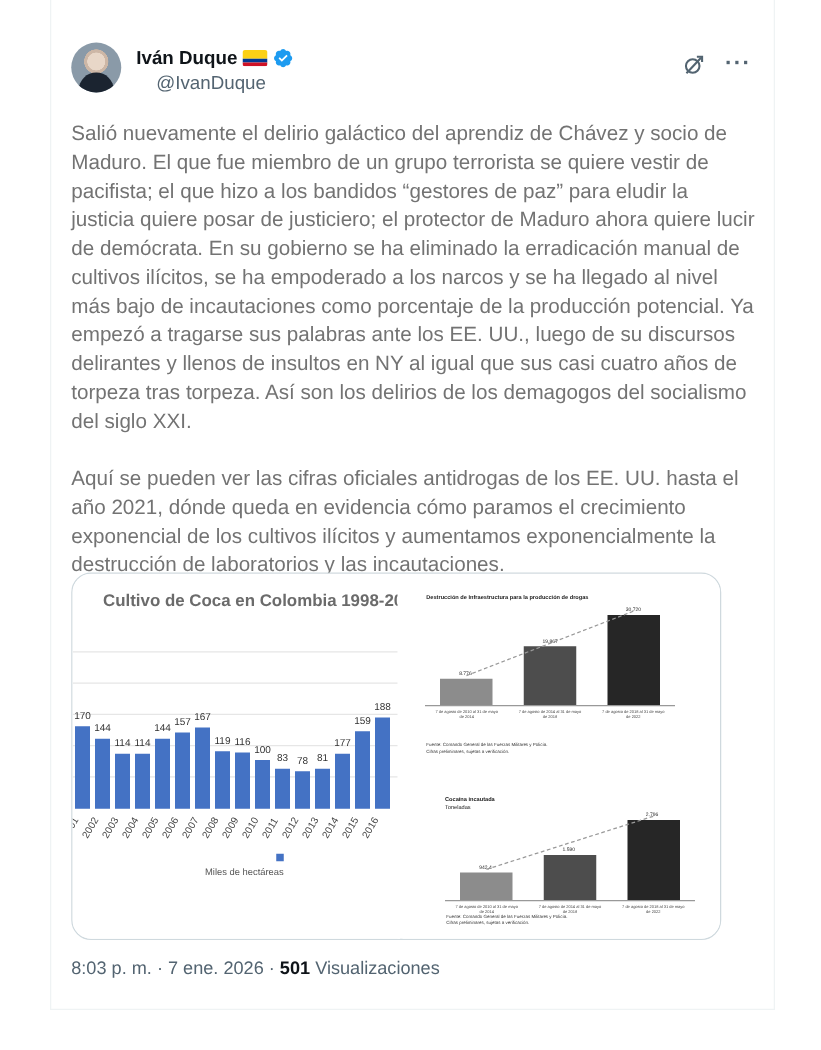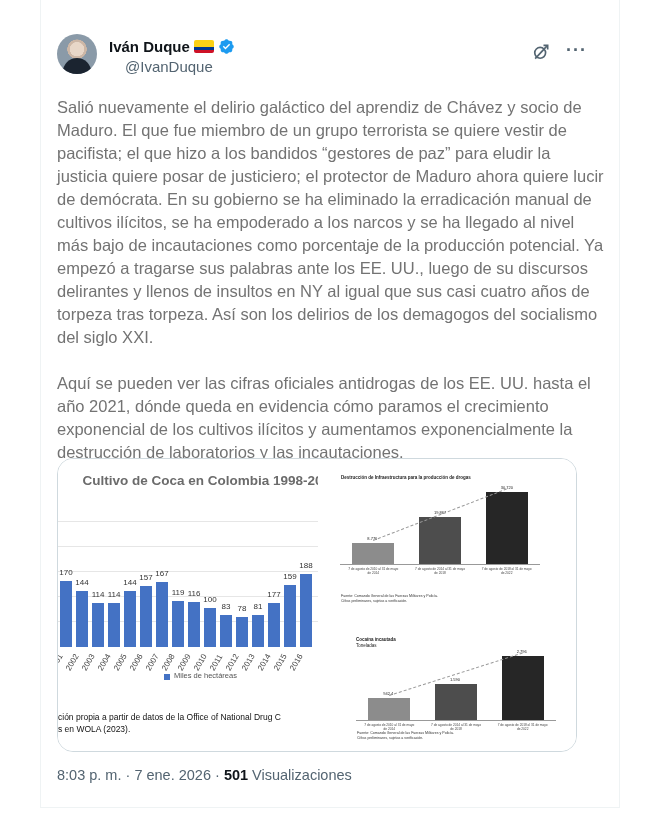--- a/index.html
+++ b/index.html
@@ -6,21 +6,21 @@
   body {
     width: 657px; height: 840px; background: #ffffff;
     font-family: "Liberation Sans", "DejaVu Sans", sans-serif;
     color: #0f1419; position: relative; overflow: hidden;
   }
   .card {
     position: absolute; left: 40px; top: 0; width: 580px; height: 808px;
     border-left: 1px solid #eff3f4; border-right: 1px solid #eff3f4;
     border-bottom: 1px solid #eff3f4;
   }
-  .header { position: absolute; left: 16px; top: 34px; right: 30px; height: 48px; }
+  .header { position: absolute; left: 16px; top: 34px; right: 16px; height: 48px; }
   .avatar {
     position: absolute; left: 0; top: 0; width: 40px; height: 40px; border-radius: 50%;
     background: radial-gradient(circle at 50% 38%, #e8d7c8 0 22%, #cdb7a6 23% 30%, #8a9aa8 31% 100%);
     overflow: hidden;
   }
   .avatar::after {
     content: ""; position: absolute; left: 6px; top: 24px; width: 28px; height: 20px;
     background: #1b2430; border-radius: 14px 14px 0 0;
   }
   .name-row { position: absolute; left: 52px; top: 4px; display: flex; align-items: center; gap: 4px; }
@@ -49,21 +49,21 @@
   .img-left .title1 { position: absolute; left: 22px; top: 14px; width: 260px; font-size: 13.5px; font-weight: 700; color: #6b6b6b; text-align: center; white-space: nowrap; }
   .img-left .title2 { position: absolute; left: 22px; top: 34px; width: 240px; font-size: 13px; font-weight: 700; color: #6b6b6b; text-align: center; white-space: nowrap; }
   .gridlines { position: absolute; left: 0; top: 62px; width: 262px; height: 128px; }
   .gridlines div { height: 1px; background: #e6e6e6; margin-bottom: 24px; }
   .bars { position: absolute; left: 2px; top: 96px; width: 262px; height: 92px; display: flex; align-items: flex-end; gap: 4px; }
   .bar-wrap { position: relative; width: 12px; height: 92px; display: flex; flex-direction: column; justify-content: flex-end; align-items: center; }
   .bar { width: 12px; background: #4472c4; }
   .bar-val { font-size: 8px; color: #333; margin-bottom: 4px; white-space: nowrap; }
   .years { position: absolute; left: 0px; top: 196px; width: 262px; height: 30px; display: flex; gap: 4px; }
   .years span { width: 12px; font-size: 8px; color: #444; transform: rotate(-60deg); transform-origin: 50% 50%; white-space: nowrap; display: block; }
-  .legend { position: absolute; left: 106px; top: 212px; display: flex; align-items: flex-end; gap: 4px; font-size: 7.5px; color: #555; }
+  .legend { position: absolute; left: 106px; top: 224px; display: flex; align-items: flex-end; gap: 4px; font-size: 7.5px; color: #555; flex-direction: column; }
   .legend .sw { width: 6px; height: 6px; background: #4472c4; }
   .src { position: absolute; left: 0; top: 252px; width: 262px; font-size: 8.5px; color: #111; line-height: 12px; white-space: nowrap; }
   .img-right { position: absolute; left: 264px; top: 0; width: 256px; height: 294px; background: #fff; }
   .mini-title { position: absolute; font-size: 4.5px; color: #222; font-weight: 700; white-space: nowrap; }
   .mini-chart { position: absolute; }
   .mini-chart .axis { position: absolute; left: 0; bottom: 0; height: 1px; background: #999; }
   .mini-bar { position: absolute; bottom: 1px; }
   .mini-val { position: absolute; font-size: 4px; color: #222; white-space: nowrap; }
   .mini-cat { position: absolute; font-size: 3.2px; color: #444; text-align: center; line-height: 4px; }
   .mini-note { position: absolute; font-size: 3.6px; color: #333; line-height: 5px; white-space: nowrap; }
@@ -195,24 +195,20 @@
           <span>2012</span>
           <span>2013</span>
           <span>2014</span>
           <span>2015</span>
           <span>2016</span>
         </div>
       <div class="legend">
         <span class="sw"></span>
         <span>Miles de hectáreas</span>
       </div>
-      <div class="src">
-        <div>ción propia a partir de datos de la Office of National Drug C</div>
-        <div>s en WOLA (2023).</div>
-      </div>
     </div>
 
     <div class="img-right">
       <div class="mini-title" style="left:19px;top:16px;">Destrucción de Infraestructura para la producción de drogas</div>
       <div class="mini-chart" id="mini-top" style="left:18px;top:26px;width:200px;height:80px;">
           <div class="axis" style="width: 200px;"></div>
           <div class="mini-bar" style="left: 12.3333px; width: 42px; height: 20.5688px; background: rgb(140, 140, 140);"></div>
           <div class="mini-val" style="left: 27.3333px; bottom: 23.5688px;">8.776</div>
           <div class="mini-cat" style="left: 8.33333px; width: 50px; top: 82px;">7 de agosto de 2010 al 31 de mayo de 2014</div>
           <div class="mini-bar" style="left: 79px; width: 42px; height: 46.5633px; background: rgb(77, 77, 77);"></div>

